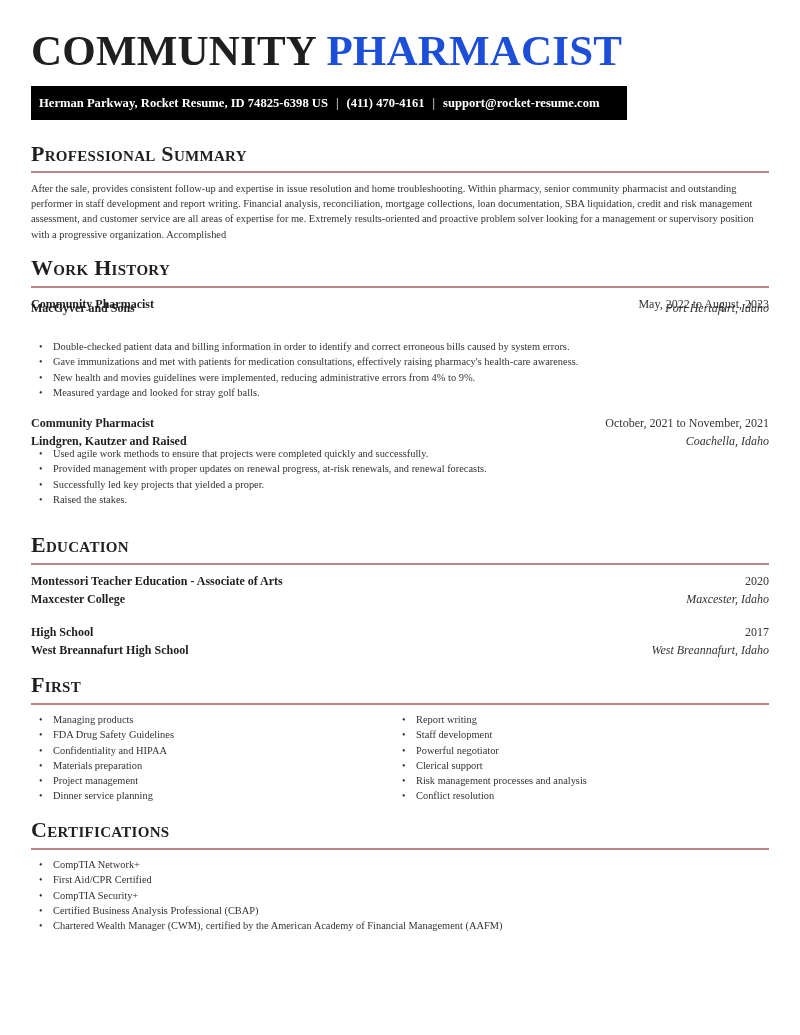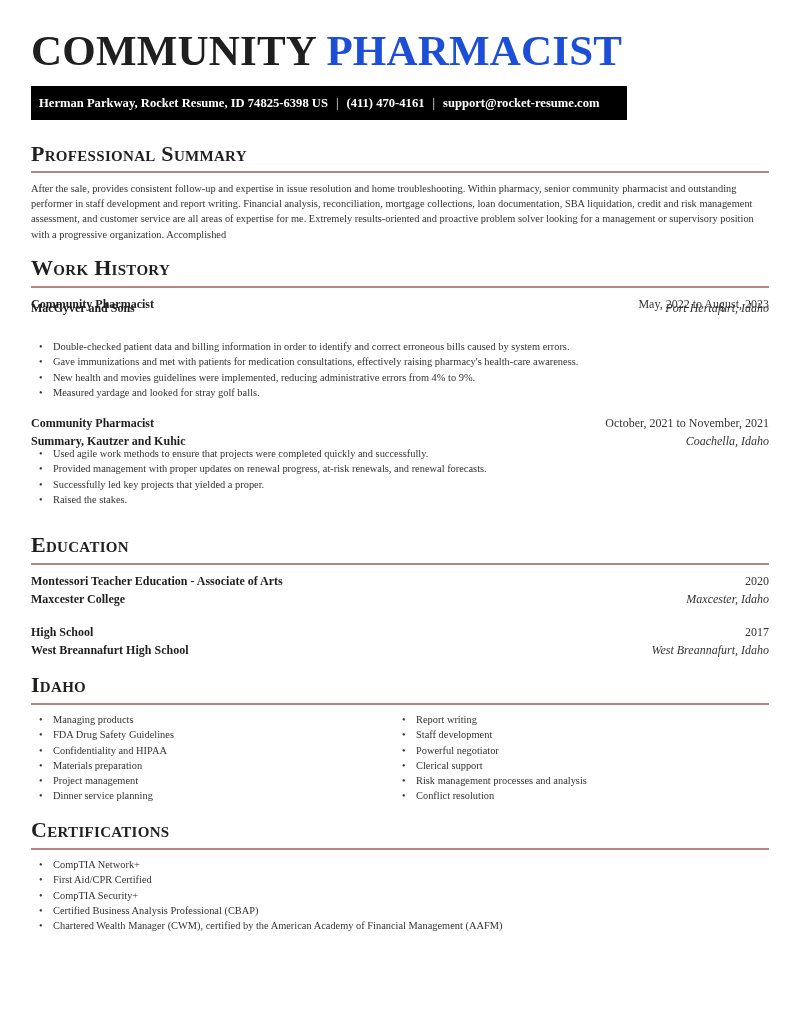--- a/index.html
+++ b/index.html
@@ -98,21 +98,21 @@
     <li>Gave immunizations and met with patients for medication consultations, effectively raising pharmacy's health-care awareness.</li>
     <li>New health and movies guidelines were implemented, reducing administrative errors from 4% to 9%.</li>
     <li>Measured yardage and looked for stray golf balls.</li>
   </ul>
 
   <div class="job-row" style="top:415px;">
     <span class="l">Community Pharmacist</span>
     <span class="r">October, 2021 to November, 2021</span>
   </div>
   <div class="job-row" style="top:433px;">
-    <span class="l">Summary, Kautzer and Kuhic</span>
+    <span class="l">Lindgren, Kautzer and Raised</span>
     <span class="r italic">Coachella, Idaho</span>
   </div>
   <ul class="bullets" style="top:446px;">
     <li>Used agile work methods to ensure that projects were completed quickly and successfully.</li>
     <li>Provided management with proper updates on renewal progress, at-risk renewals, and renewal forecasts.</li>
     <li>Successfully led key projects that yielded a proper.</li>
     <li>Raised the stakes.</li>
   </ul>
 
   <h2 class="section-title" style="top:532px;">Education</h2>
@@ -129,21 +129,21 @@
 
   <div class="job-row" style="top:624px;">
     <span class="l">High School</span>
     <span class="r">2017</span>
   </div>
   <div class="job-row" style="top:642px;">
     <span class="l">West Breannafurt High School</span>
     <span class="r italic">West Breannafurt, Idaho</span>
   </div>
 
-  <h2 class="section-title" style="top:672px;">Idaho</h2>
+  <h2 class="section-title" style="top:672px;">First</h2>
   <div class="rule" style="top:703px;"></div>
 
   <ul class="bullets skills-col" style="top:712px;">
     <li>Managing products</li>
     <li>FDA Drug Safety Guidelines</li>
     <li>Confidentiality and HIPAA</li>
     <li>Materials preparation</li>
     <li>Project management</li>
     <li>Dinner service planning</li>
   </ul>

